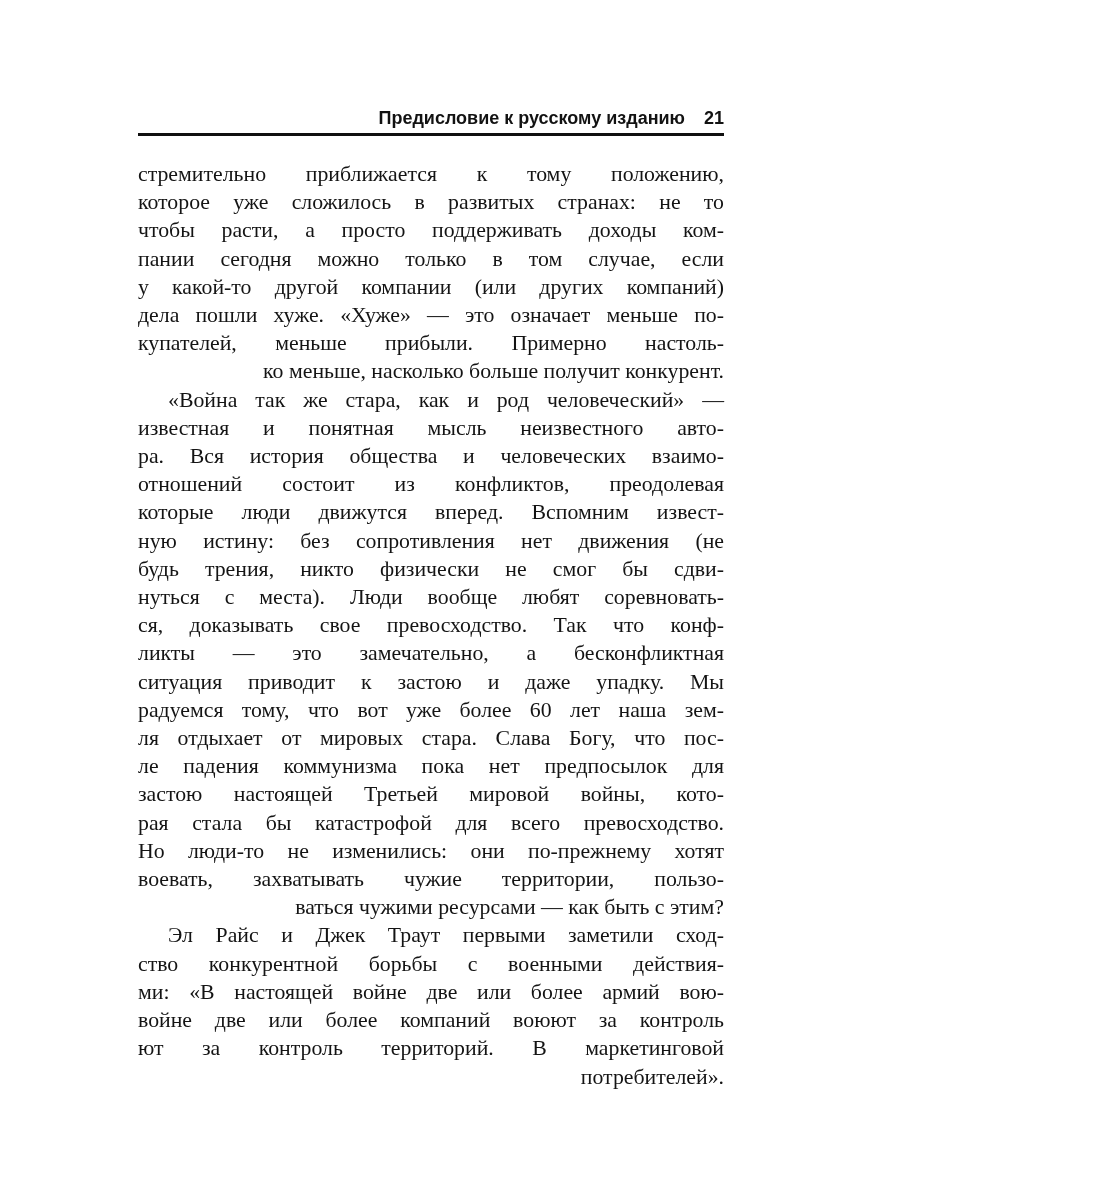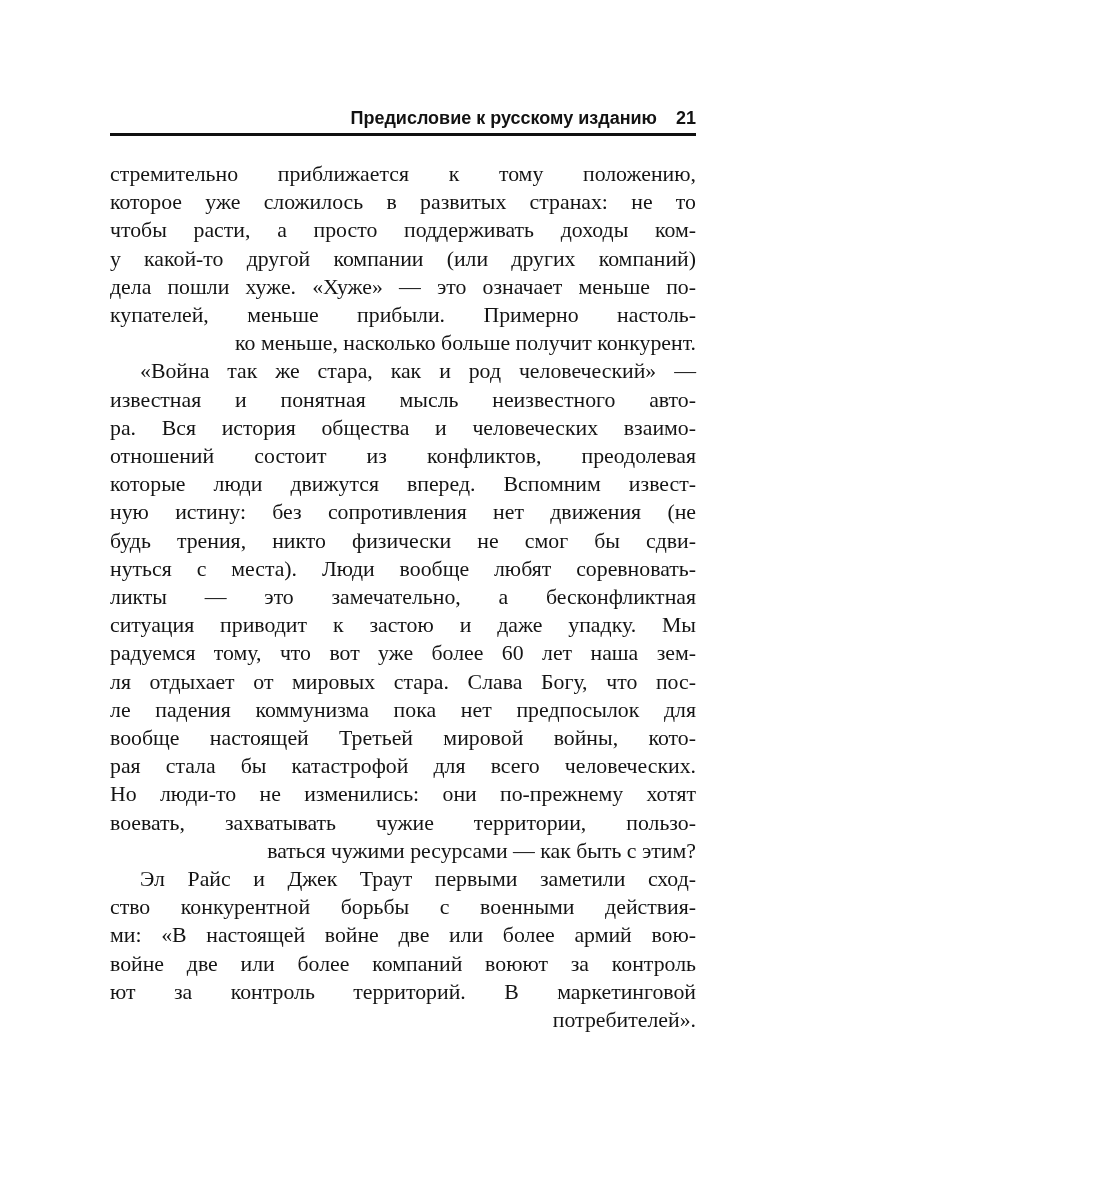--- a/index.html
+++ b/index.html
@@ -6,20 +6,21 @@
     margin: 0;
     padding: 0;
     background: #ffffff;
   }
   .page {
     position: relative;
     width: 1048px;
     height: 1200px;
     background: #ffffff;
     overflow: hidden;
+    margin-left: 28px;
   }
   .running-header {
     position: absolute;
     left: 110px;
     top: 108px;
     width: 586px;
     display: flex;
     justify-content: flex-end;
     align-items: baseline;
     gap: 19px;
@@ -68,39 +69,41 @@
     <span>Предисловие к русскому изданию</span>
     <span>21</span>
   </div>
 
   <div class="header-rule"></div>
 
   <div class="body-text">
       <div class="line j">стремительно приближается к тому положению,</div>
       <div class="line j">которое уже сложилось в развитых странах: не то</div>
       <div class="line j">чтобы расти, а просто поддерживать доходы ком-</div>
+      <div class="line j">пании сегодня можно только в том случае, если</div>
       <div class="line j">у какой-то другой компании (или других компаний)</div>
       <div class="line j">дела пошли хуже. «Хуже» — это означает меньше по-</div>
       <div class="line j">купателей, меньше прибыли. Примерно настоль-</div>
       <div class="line">ко меньше, насколько больше получит конкурент.</div>
       <div class="line j ind">«Война так же стара, как и род человеческий» —</div>
       <div class="line j">известная и понятная мысль неизвестного авто-</div>
       <div class="line j">ра. Вся история общества и человеческих взаимо-</div>
       <div class="line j">отношений состоит из конфликтов, преодолевая</div>
       <div class="line j">которые люди движутся вперед. Вспомним извест-</div>
       <div class="line j">ную истину: без сопротивления нет движения (не</div>
       <div class="line j">будь трения, никто физически не смог бы сдви-</div>
       <div class="line j">нуться с места). Люди вообще любят соревновать-</div>
+      <div class="line j">ся, доказывать свое превосходство. Так что конф-</div>
       <div class="line j">ликты — это замечательно, а бесконфликтная</div>
       <div class="line j">ситуация приводит к застою и даже упадку. Мы</div>
       <div class="line j">радуемся тому, что вот уже более 60 лет наша зем-</div>
       <div class="line j">ля отдыхает от мировых стара. Слава Богу, что пос-</div>
       <div class="line j">ле падения коммунизма пока нет предпосылок для</div>
-      <div class="line j">вообще настоящей Третьей мировой войны, кото-</div>
-      <div class="line j">рая стала бы катастрофой для всего человеческих.</div>
+      <div class="line j">застою настоящей Третьей мировой войны, кото-</div>
+      <div class="line j">рая стала бы катастрофой для всего превосходство.</div>
       <div class="line j">Но люди-то не изменились: они по-прежнему хотят</div>
       <div class="line j">воевать, захватывать чужие территории, пользо-</div>
       <div class="line">ваться чужими ресурсами — как быть с этим?</div>
       <div class="line j ind">Эл Райс и Джек Траут первыми заметили сход-</div>
       <div class="line j">ство конкурентной борьбы с военными действия-</div>
       <div class="line j">ми: «В настоящей войне две или более армий вою-</div>
       <div class="line j">войне две или более компаний воюют за контроль</div>
       <div class="line j">ют за контроль территорий. В маркетинговой</div>
       <div class="line">потребителей».</div>
     </div>

